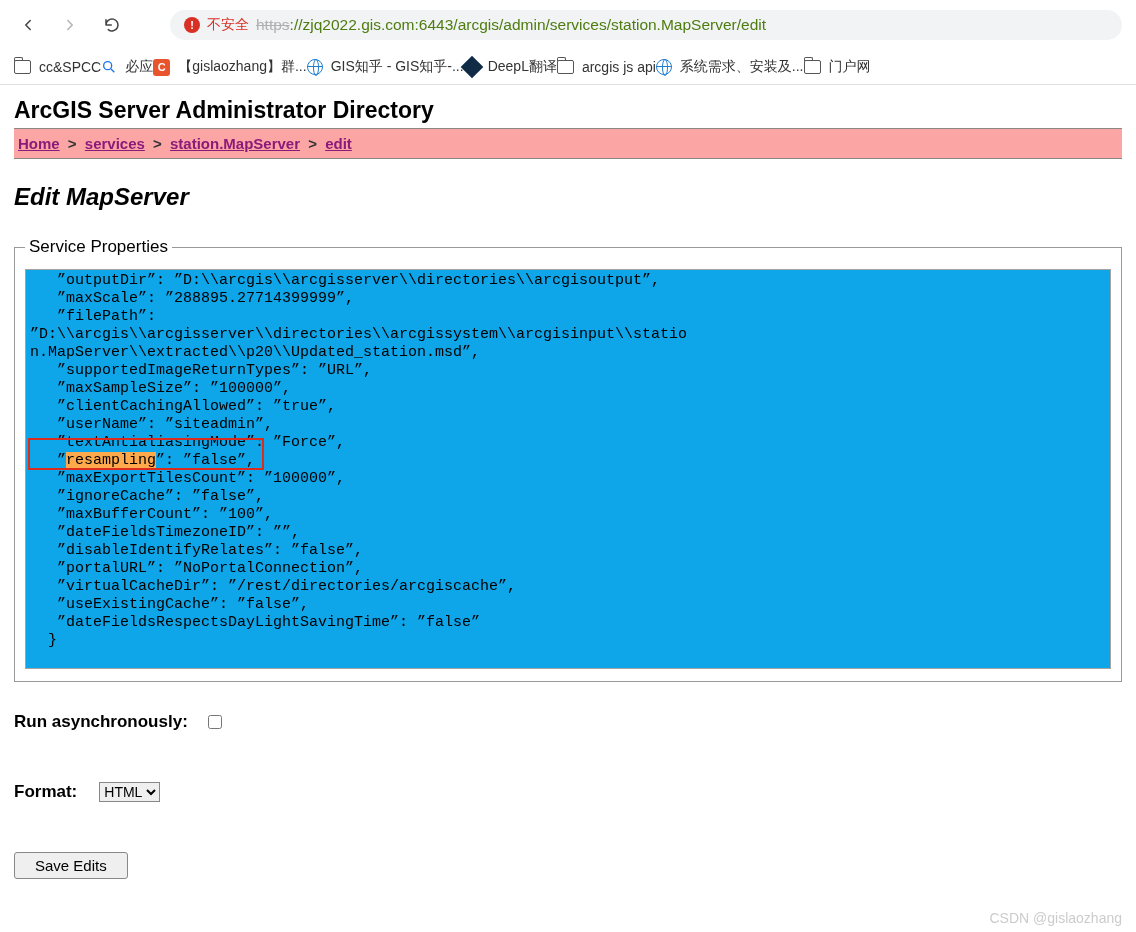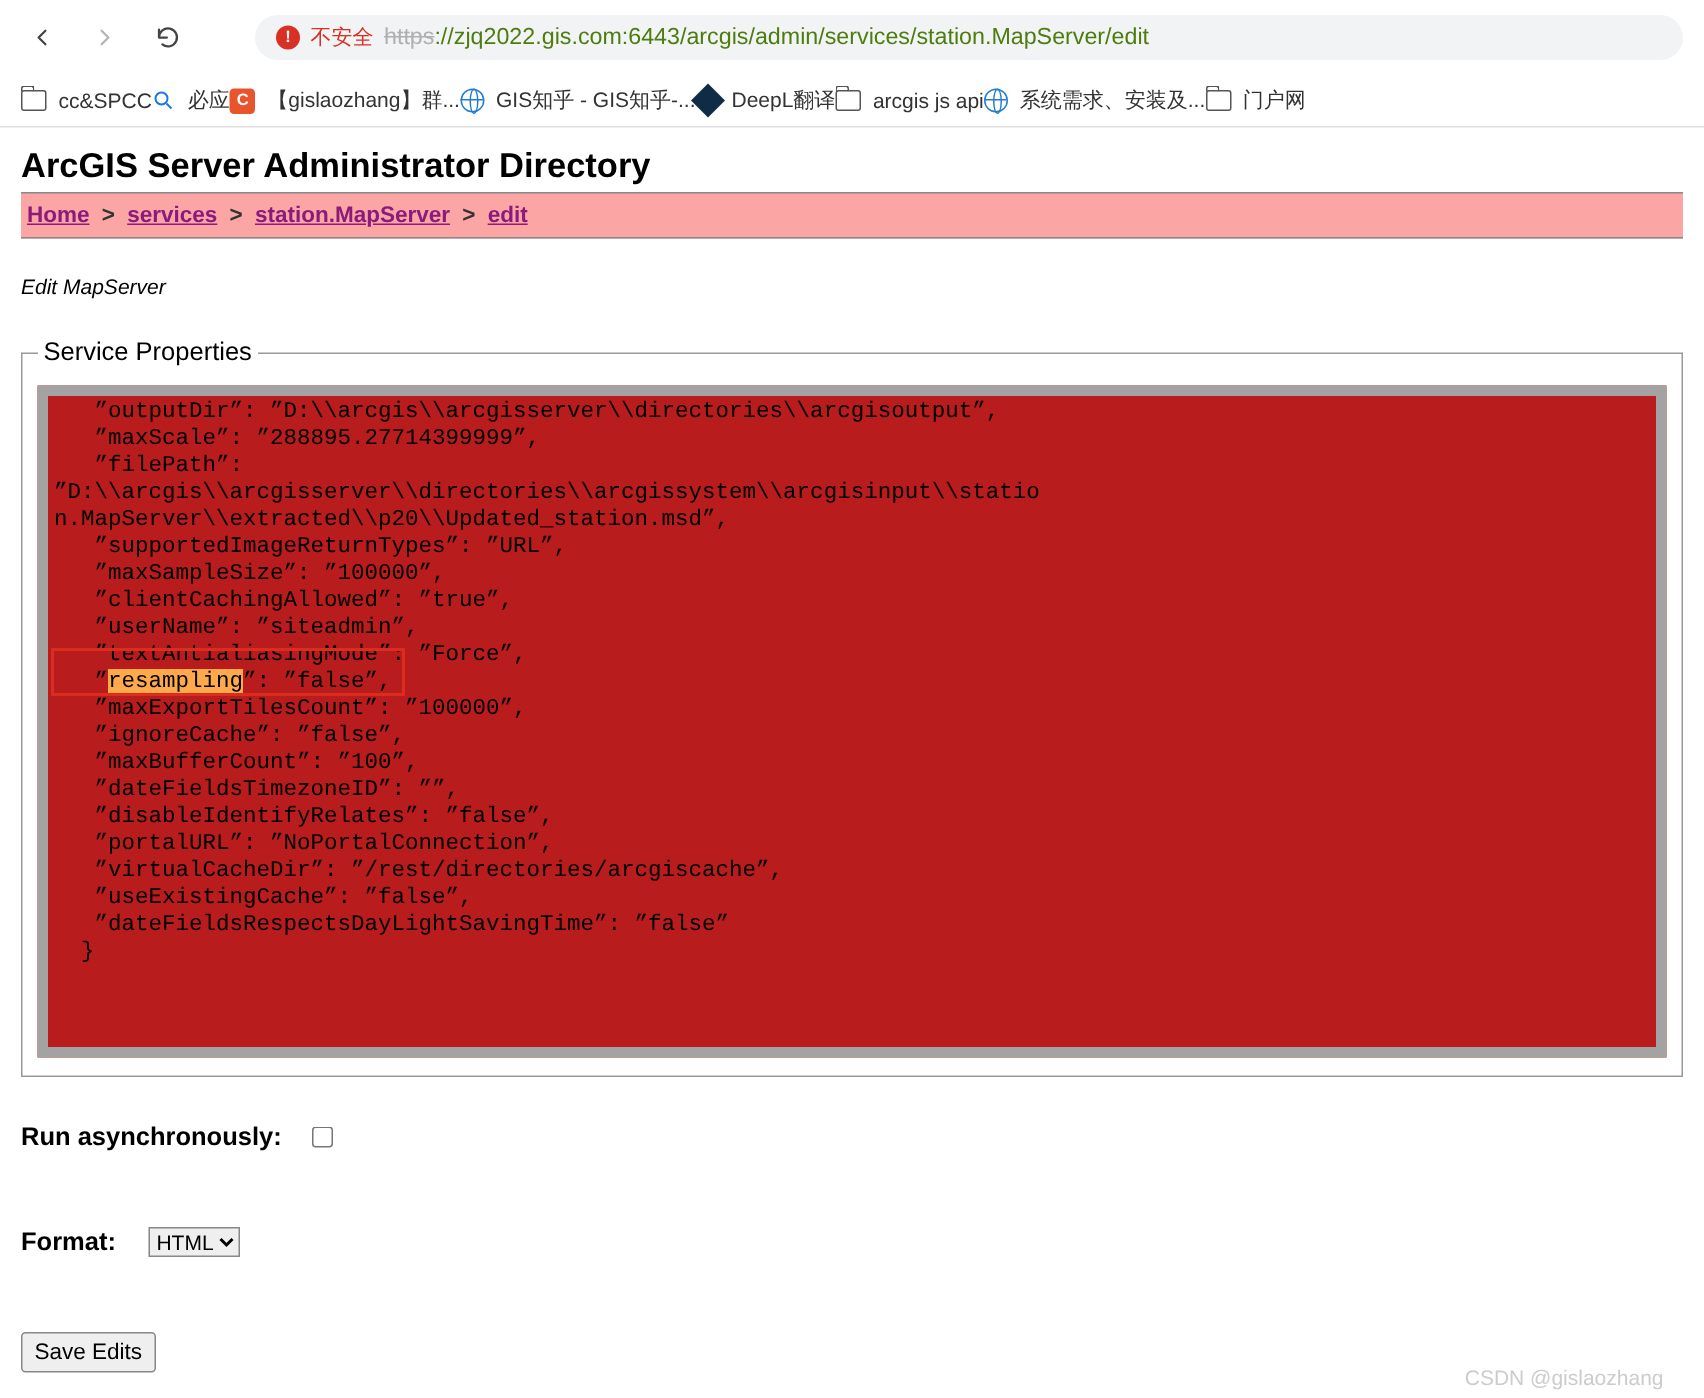--- a/index.html
+++ b/index.html
@@ -152,22 +152,22 @@
       text-decoration: underline;
       font-weight: bold;
     }
     .breadcrumb .sep {
       color: #333;
       font-weight: bold;
       margin: 0 4px;
     }
     .page h2 {
       font-style: italic;
-      font-weight: normal;
-      font-size: 14px;
+      font-weight: bold;
+      font-size: 24px;
       margin: 24px 0 26px 0;
       font-family: Verdana, Arial, sans-serif;
     }
     fieldset {
       border: 1px solid #999;
       padding: 12px 10px;
       margin-bottom: 30px;
     }
     legend {
       font-size: 17px;
@@ -180,24 +180,24 @@
     }
     .form-label {
       width: 290px;
       font-weight: bold;
       font-size: 17px;
       font-family: Verdana, Arial, sans-serif;
     }
     .json-textarea-wrapper {
       position: relative;
       flex: 1;
-      border: 7px solid #a3a3a3;
-      height: 448px;
+      border: 1px solid #a3a3a3;
+      height: 400px;
       overflow: hidden;
-      background:#b91c1c;
+      background:#0ea5e9;
     }
     .json-scroll {
       position:absolute;
       inset:0;
       overflow-y: scroll;
       font-family: "MS Gothic", "SimSun", "Courier New", monospace;
       font-size: 15px;
       line-height: 18px;
       white-space: pre;
       padding: 2px 4px;
@@ -225,29 +225,29 @@
     }
     .format-row select {
       margin-left: 22px;
       font-size: 14px;
       font-family: Arial;
       border:1px solid #888;
       background:#efefef;
     }
     .save-btn {
       font-size: 15px;
-      padding: 4px 8px;
+      padding: 4px 20px;
       background: #efefef;
       border: 1px solid #888;
       border-radius:3px;
       font-family: Arial;
     }
     .watermark {
       position: absolute;
-      right: 27px;
+      right: 14px;
       bottom: 6px;
       color: #ccc;
       font-size: 14px;
     }
   </style>
 </head>
 <body>
 
 <div class="browser-chrome">
   <div class="toolbar">

